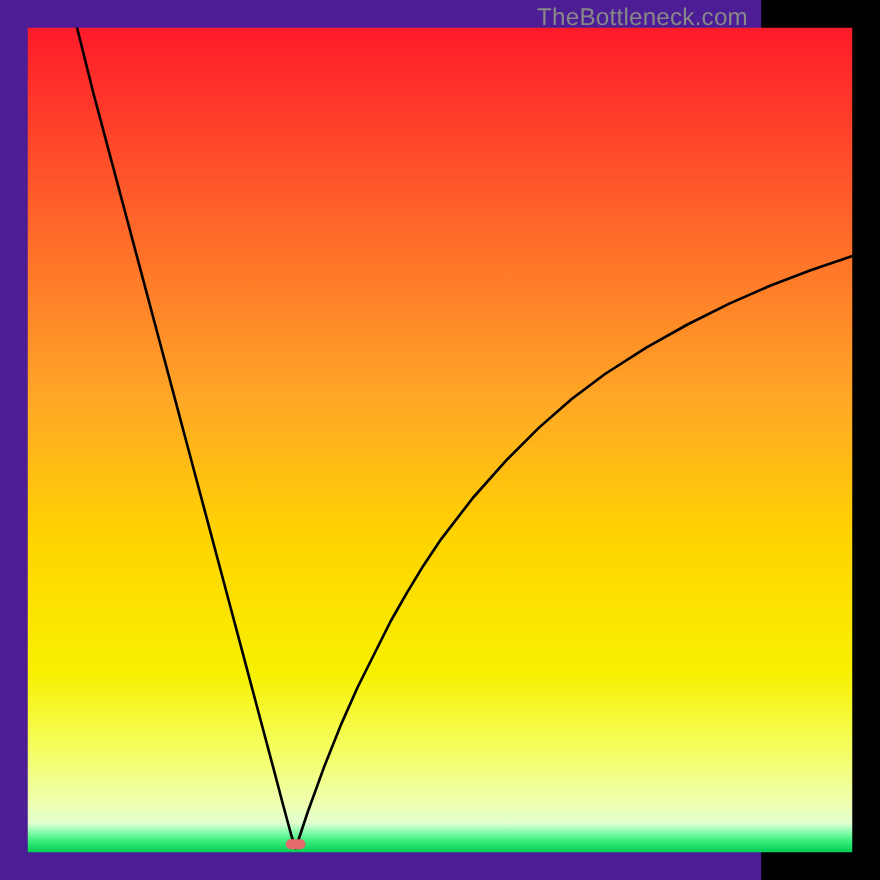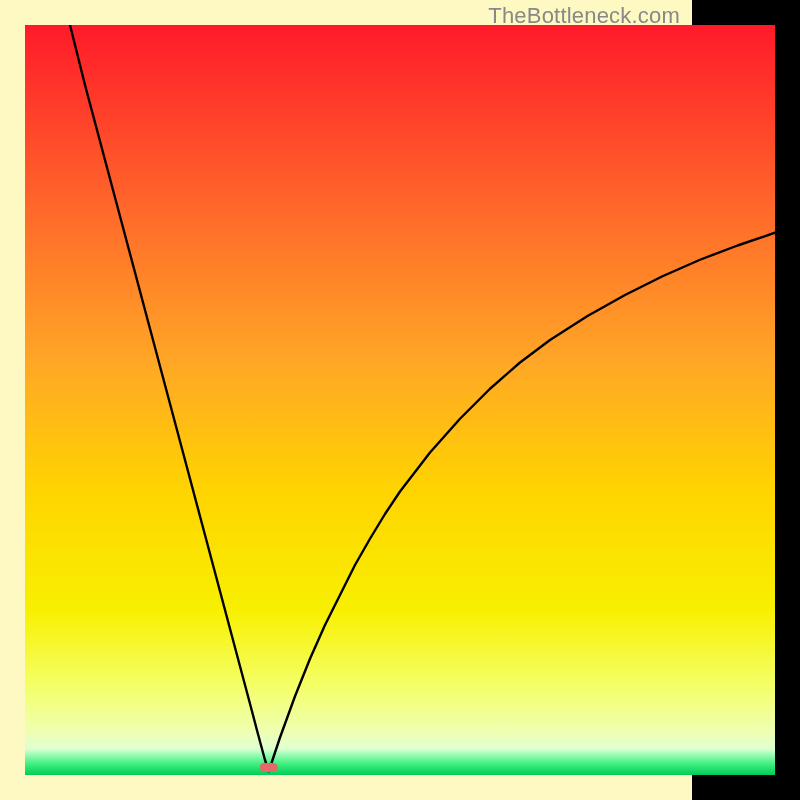--- a/index.html
+++ b/index.html
@@ -1,21 +1,21 @@
 <!DOCTYPE html>
 <html><head>
 <meta charset="utf-8">
 <style>
   * { margin: 0; padding: 0; box-sizing: border-box; }
   html, body { width: 800px; height: 800px; overflow: hidden; background: #000; }
   .frame {
     position: relative;
     width: 692px;
     height: 800px;
-    background: #fef9c3;
+    background: #4c1d95;
   }
   .plot {
     position: absolute;
     left: 25px;
     top: 25px;
     width: 750px;
     height: 750px;
   }
   .watermark {
     position: absolute;

